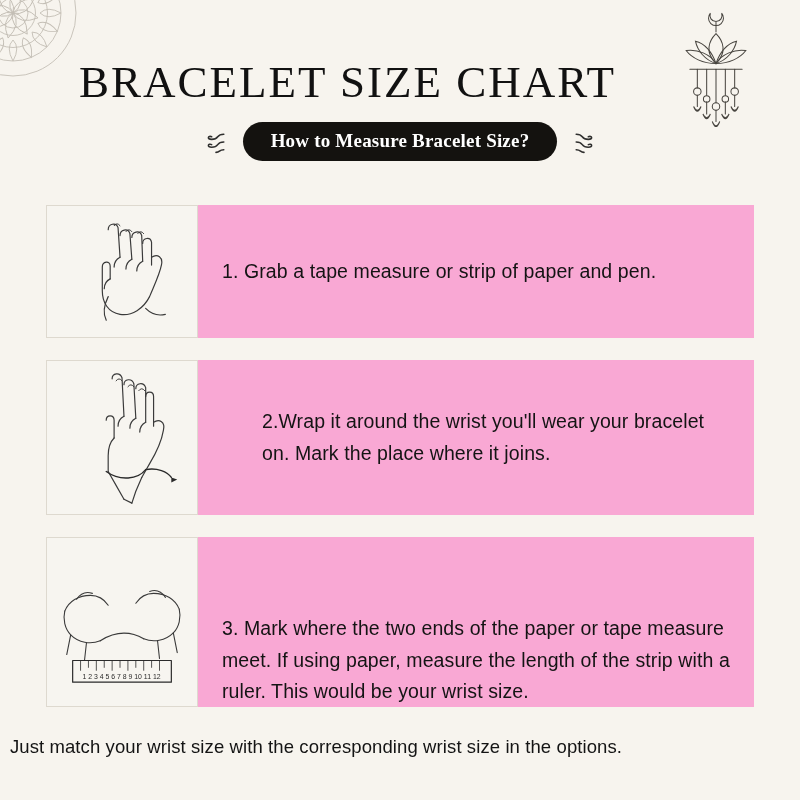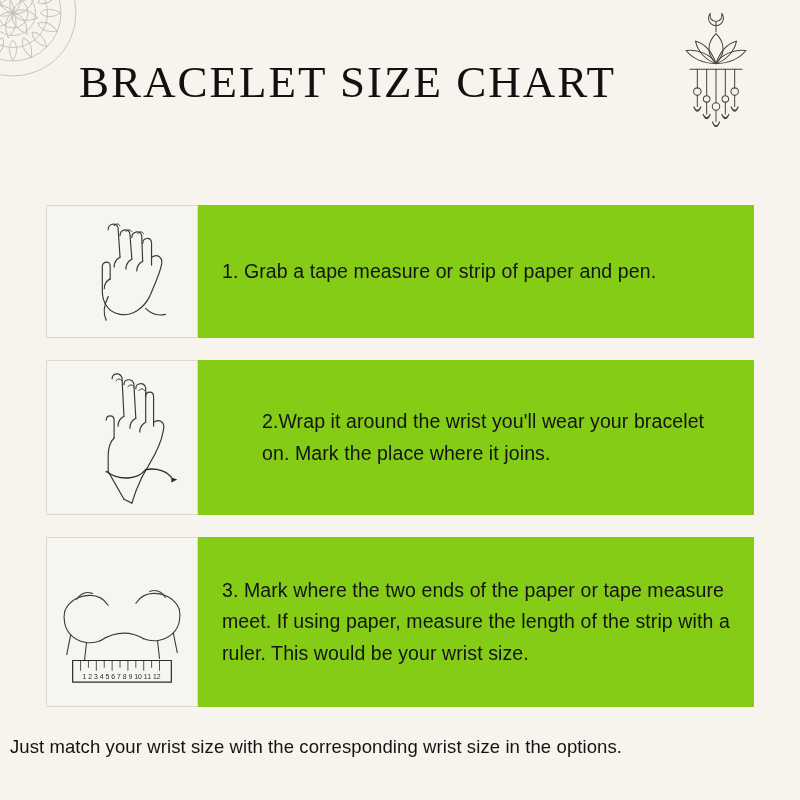--- a/index.html
+++ b/index.html
@@ -92,28 +92,28 @@
   .steps {
     position: absolute;
     top: 205px;
     left: 0;
     width: 800px;
   }
   .step {
     position: relative;
     display: flex;
     align-items: center;
-    background: #84cc16;
+    background: #f9a8d4;
     margin: 0 46px 22px 46px;
     min-height: 130px;
     box-sizing: border-box;
   }
   .step.s1 { height: 133px; }
   .step.s2 { height: 155px; gap: 40px; }
-  .step.s3 { height: 170px; }
+  .step.s3 { height: 170px; align-items: flex-end; }
 
   .thumb {
     width: 152px;
     flex: 0 0 152px;
     align-self: stretch;
     background: #f7f5f0;
     border: 1px solid #ded9cf;
     box-sizing: border-box;
     position: relative;
     overflow: hidden;
@@ -265,20 +265,37 @@
       <path d="M56 120 q4 10 8 0 q-4 8 -8 0 z"></path>
       <line x1="70" y1="72" x2="70" y2="92"></line>
       <circle cx="70" cy="96" r="4"></circle>
       <line x1="70" y1="100" x2="70" y2="112"></line>
       <path d="M66 112 q4 10 8 0 q-4 8 -8 0 z"></path>
     </g>
   </svg>
 
   <div class="title">BRACELET SIZE CHART</div>
 
+  <div class="subtitle-row">
+    <svg class="flourish" viewBox="0 0 30 30">
+      <g fill="none" stroke="#1a1a1a" stroke-width="1.8" stroke-linecap="round">
+        <path d="M24 6 C14 6 20 12 10 12 C4 12 6 7 10 9"></path>
+        <path d="M24 15 C14 15 20 21 10 21 C4 21 6 16 10 18"></path>
+        <path d="M24 24 C18 24 20 27 15 27"></path>
+      </g>
+    </svg>
+    <div class="pill">How to Measure Bracelet Size?</div>
+    <svg class="flourish" viewBox="0 0 30 30" style="transform:scaleX(-1)">
+      <g fill="none" stroke="#1a1a1a" stroke-width="1.8" stroke-linecap="round">
+        <path d="M24 6 C14 6 20 12 10 12 C4 12 6 7 10 9"></path>
+        <path d="M24 15 C14 15 20 21 10 21 C4 21 6 16 10 18"></path>
+        <path d="M24 24 C18 24 20 27 15 27"></path>
+      </g>
+    </svg>
+  </div>
 
   <div class="steps">
 
     <div class="step s1">
       <div class="thumb">
         <svg viewBox="0 0 152 133" preserveAspectRatio="xMidYMid meet">
           <g fill="none" stroke="#3a3a3a" stroke-width="1.2" stroke-linecap="round" stroke-linejoin="round">
             <path d="M62 24 C62 18 70 16 72 22 L74 52"></path>
             <path d="M74 30 C74 24 82 22 84 28 L86 54"></path>
             <path d="M86 32 C86 26 94 24 96 30 L97 56"></path>

